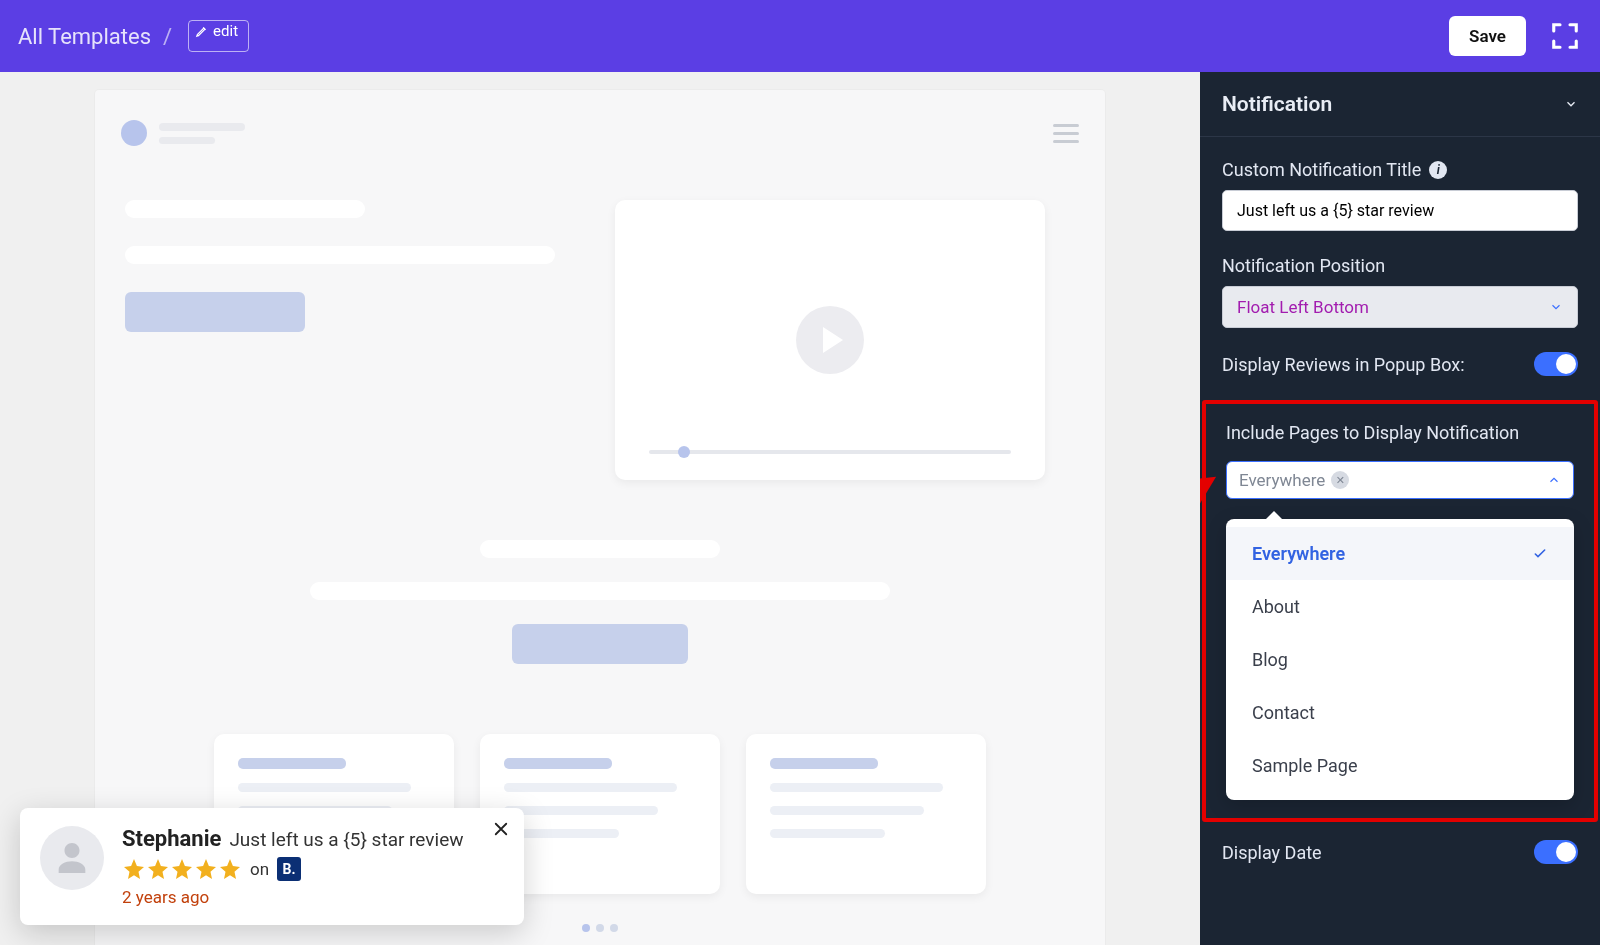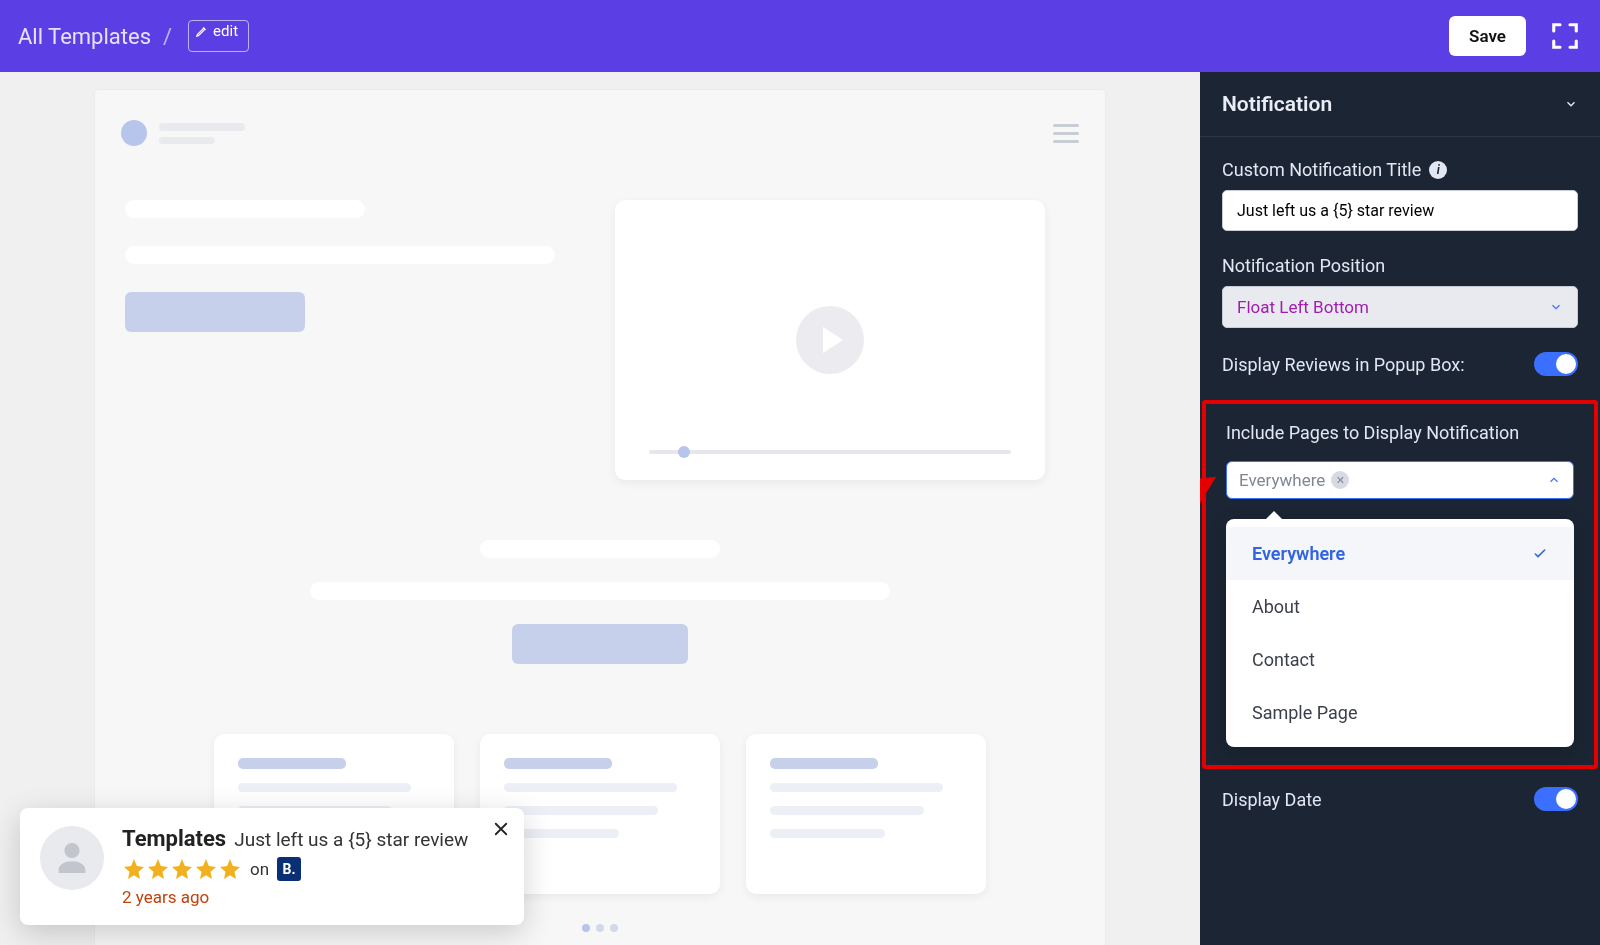--- a/index.html
+++ b/index.html
@@ -244,21 +244,21 @@
         <path d="M5 5l14 14M19 5L5 19"></path>
       </svg>
   </button>
   <div class="review-avatar">
     <svg viewBox="0 0 24 24">
         <path d="M12 12c2.5 0 4.5-2 4.5-4.5S14.5 3 12 3 7.5 5 7.5 7.5 9.5 12 12 12zm0 2c-4 0-8 2-8 5v2h16v-2c0-3-4-5-8-5z"></path>
       </svg>
   </div>
   <div class="review-body">
     <div class="review-line1">
-      <span class="review-name">Templates</span>
+      <span class="review-name">Stephanie</span>
       <span class="review-msg">Just left us a {5} star review</span>
     </div>
     <div class="review-stars">
       <span class="stars">
         <svg class="star" viewBox="0 0 24 24">
             <path d="M12 2l2.9 6.9L22 10l-5.5 4.8L18 22l-6-3.7L6 22l1.5-7.2L2 10l7.1-1.1z"></path>
           </svg>
         <svg class="star" viewBox="0 0 24 24">
             <path d="M12 2l2.9 6.9L22 10l-5.5 4.8L18 22l-6-3.7L6 22l1.5-7.2L2 10l7.1-1.1z"></path>
           </svg>
@@ -338,20 +338,23 @@
         <div class="dropdown-item selected">
           <span>Everywhere</span>
           <svg class="check" viewBox="0 0 24 24" fill="none" stroke="#3263e2" stroke-width="2.4" stroke-linecap="round">
               <path d="M5 12l4 4 10-10"></path>
             </svg>
         </div>
         <div class="dropdown-item">
           <span>About</span>
         </div>
         <div class="dropdown-item">
+          <span>Blog</span>
+        </div>
+        <div class="dropdown-item">
           <span>Contact</span>
         </div>
         <div class="dropdown-item">
           <span>Sample Page</span>
         </div>
       </div>
     </div>
 
     <div class="toggle-row" style="margin-top:-6px;">
       <span class="field-label">Display Date</span>

